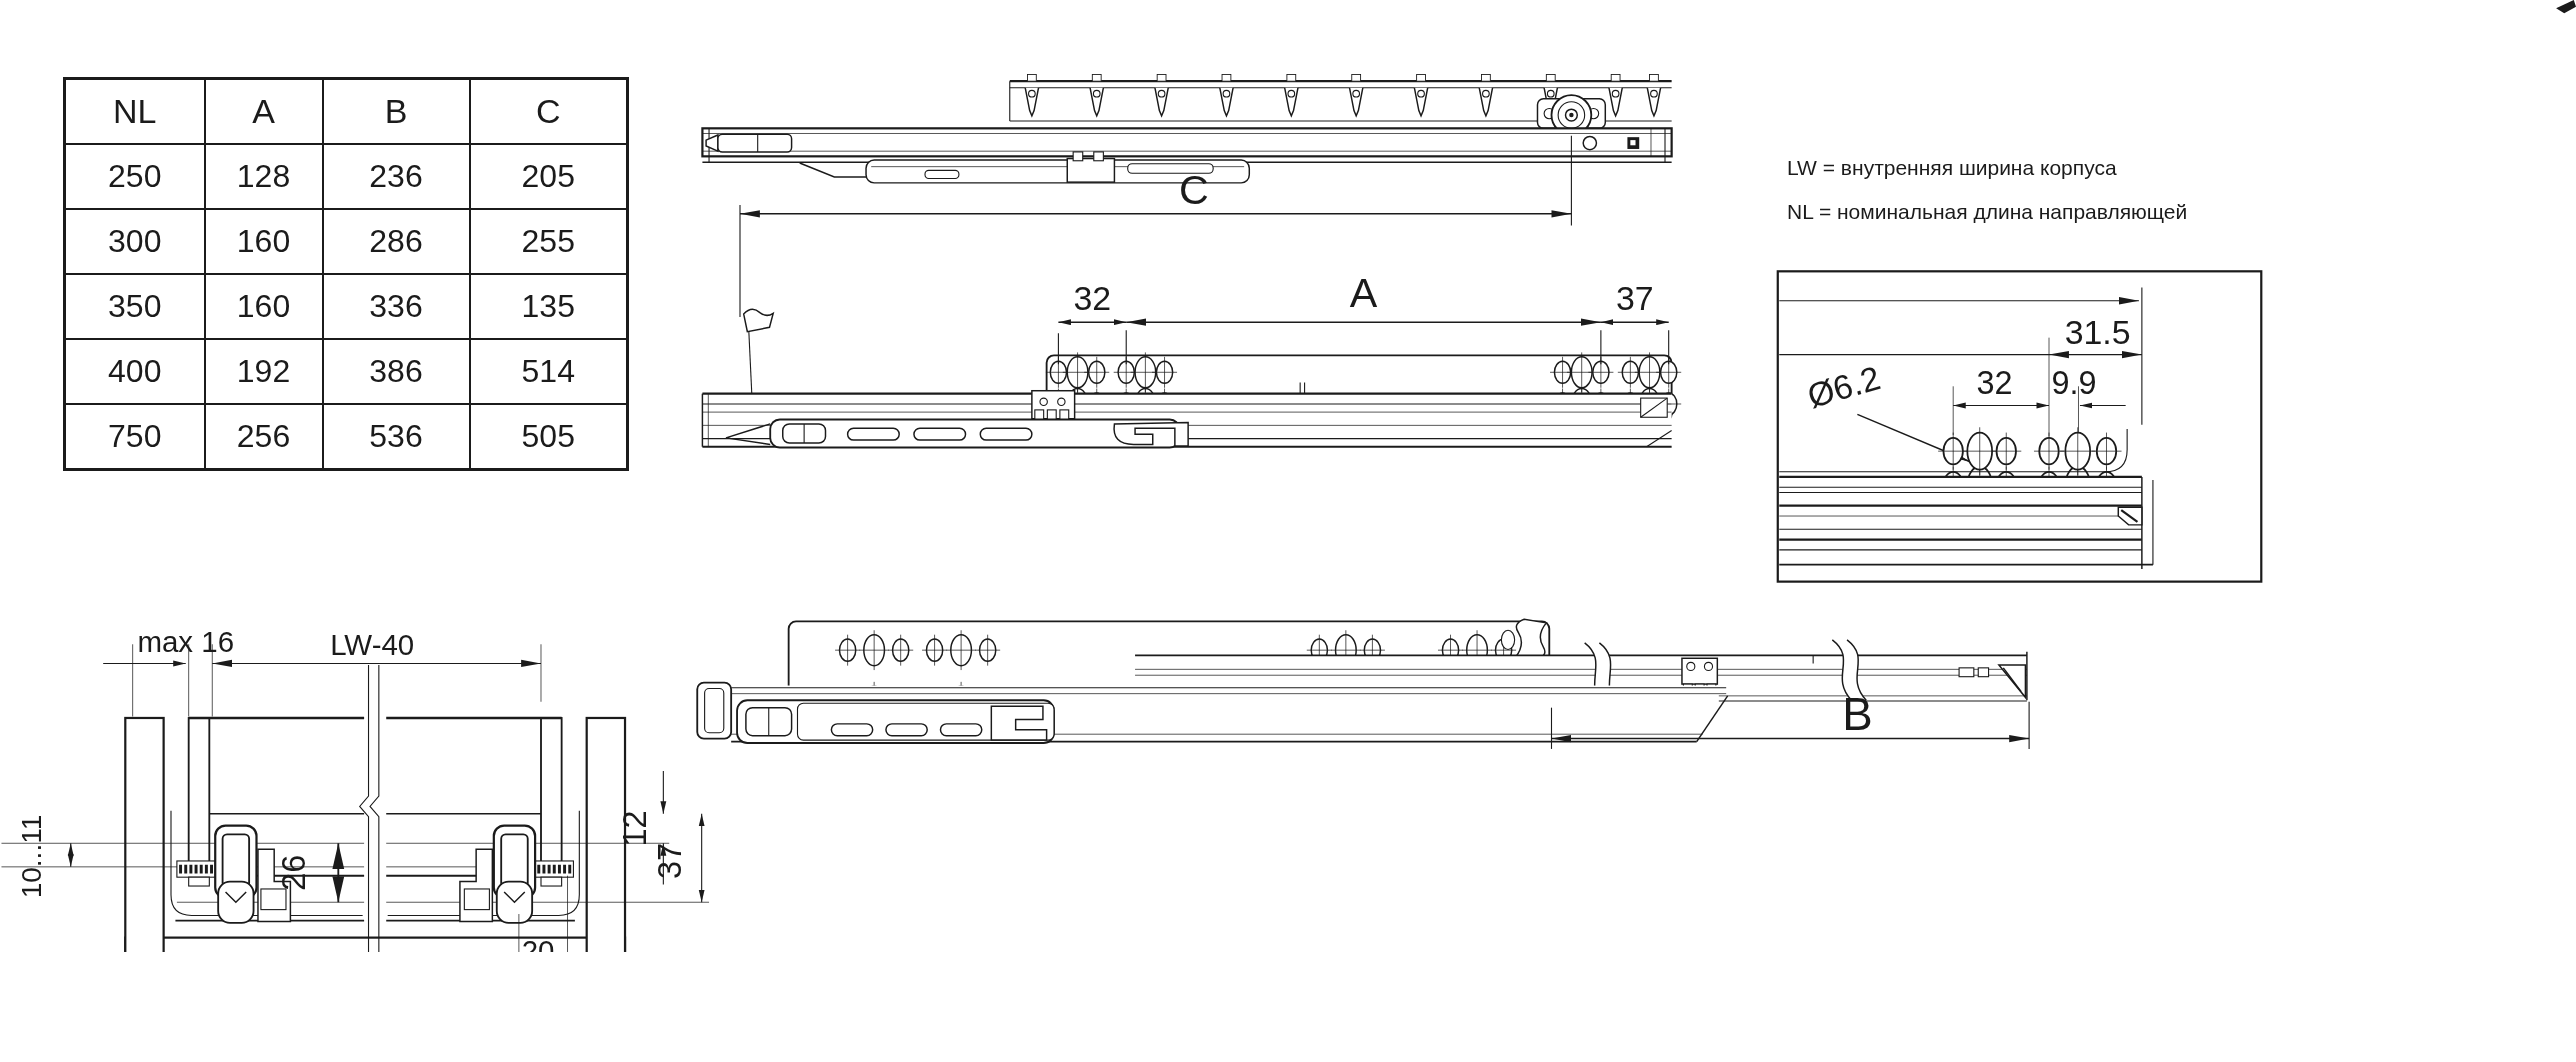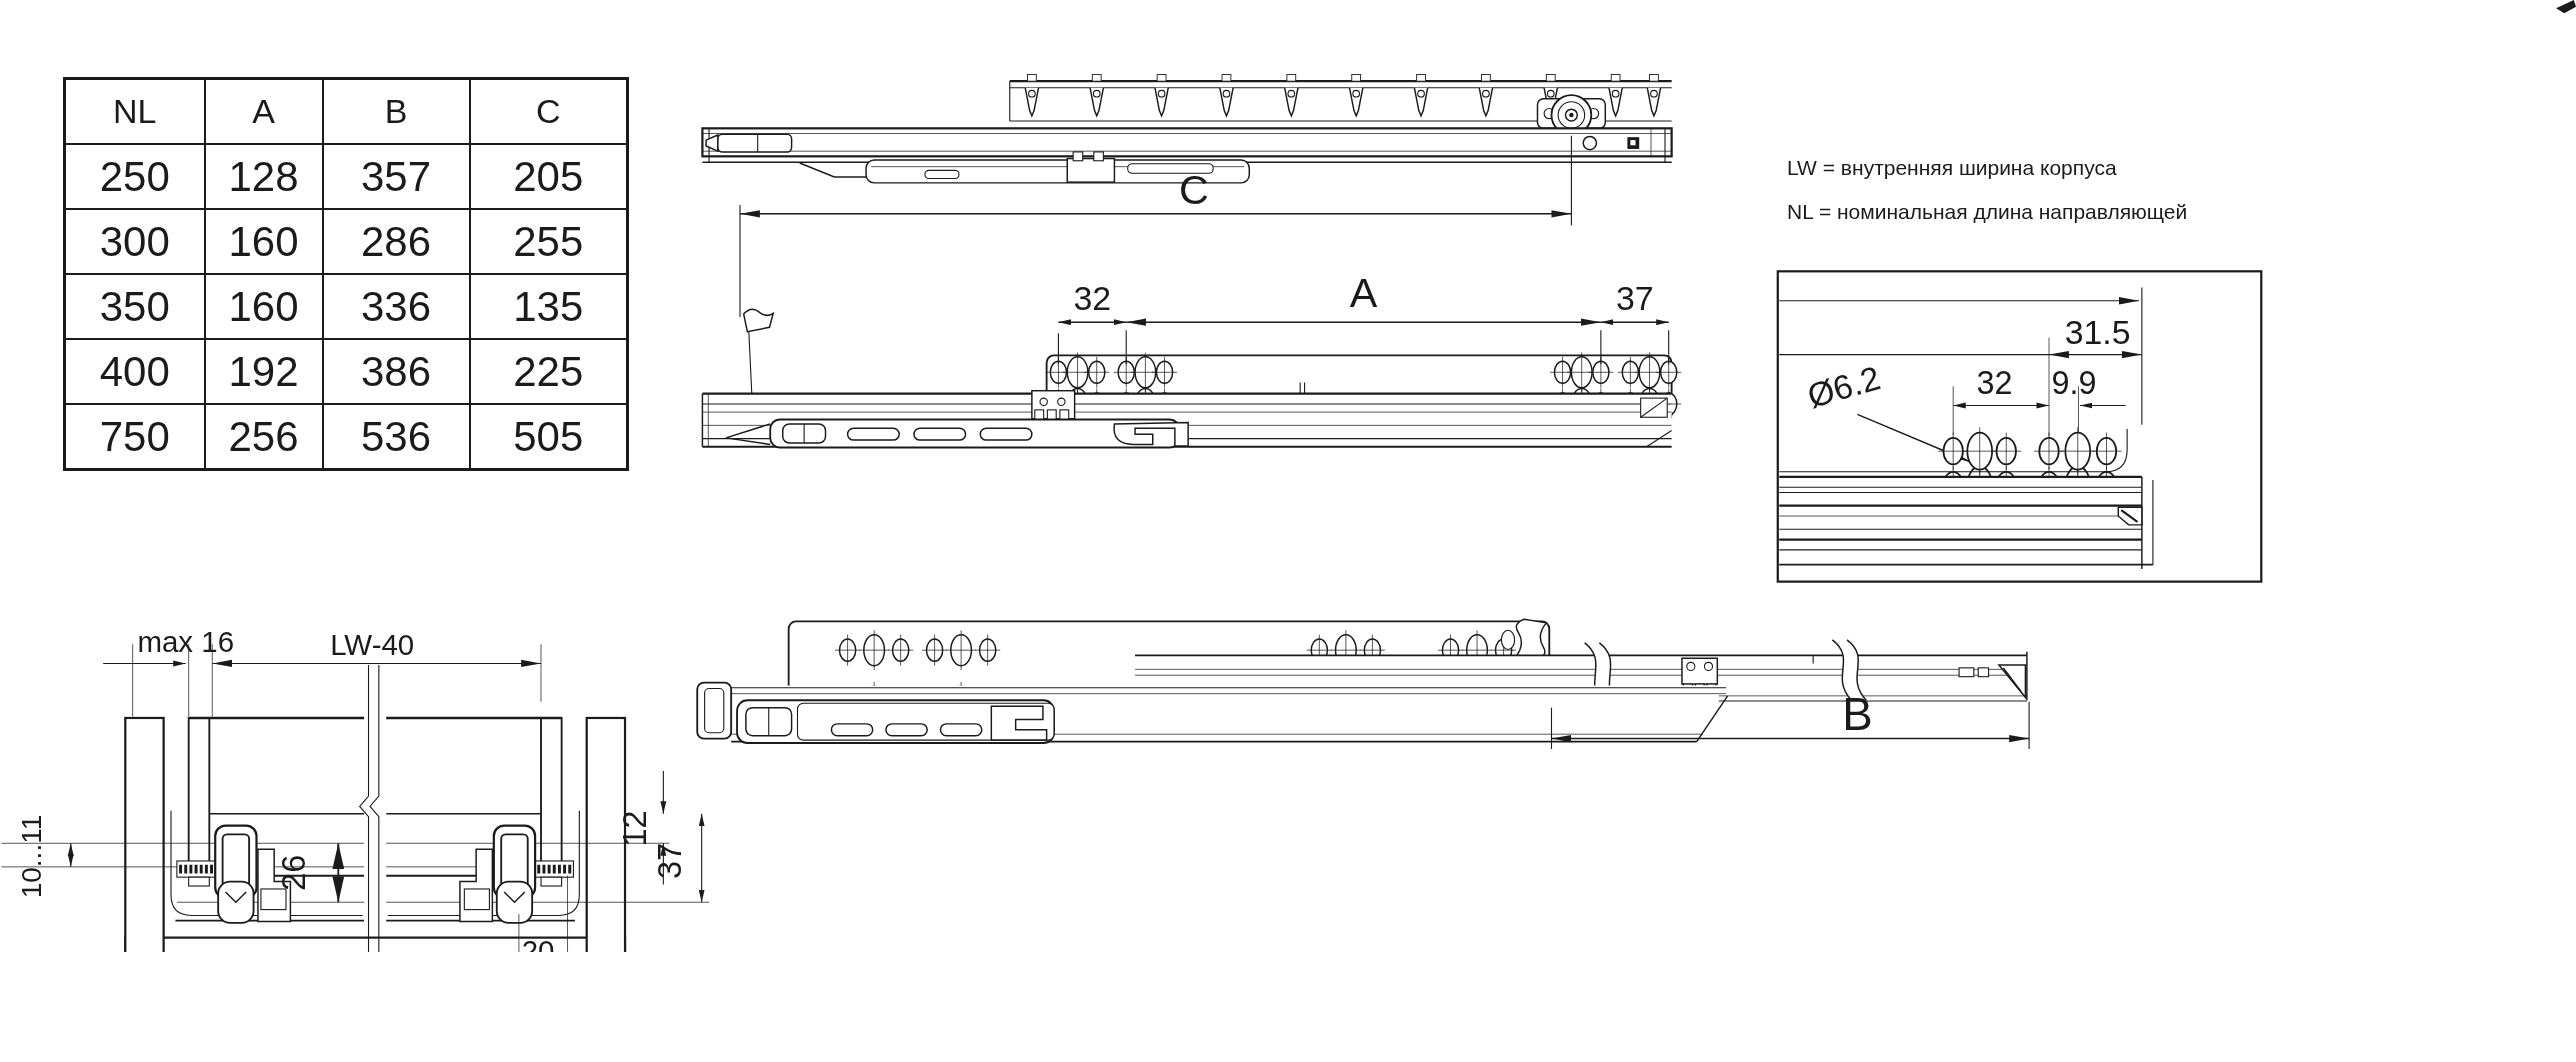--- a/index.html
+++ b/index.html
@@ -4,21 +4,21 @@
 <style>
   html,body{margin:0;padding:0;background:#fff;}
   .stage{position:relative;width:2576px;height:952px;background:#fff;overflow:hidden;
          font-family:"Liberation Sans","DejaVu Sans",sans-serif;color:#1b1b1b;}
   
   .dim-table{position:absolute;left:63px;top:77px;border-collapse:collapse;table-layout:fixed;}
   .dim-table th,.dim-table td{border:2.2px solid #1b1b1b;text-align:center;vertical-align:middle;
         height:63px;padding:0;font-weight:400;color:#1b1b1b;}
   .dim-table{border:3.7px solid #1b1b1b;}
   .dim-table th{font-size:34px;}
-  .dim-table td{font-size:42px;}
+  .dim-table td{font-size:32px;}
   
   .note{position:absolute;left:1787px;font-size:21px;white-space:nowrap;color:#1b1b1b;}
   .note-lw{top:156px;}
   .note-nl{top:200px;}
   
   .draw{position:absolute;left:0;top:0;}
   .ln{stroke:#1b1b1b;fill:none;}
   .fw{stroke:#1b1b1b;fill:#ffffff;}
   .solid{fill:#1b1b1b;stroke:none;}
   .w07{stroke-width:1;}
@@ -48,40 +48,40 @@
         <th>NL</th>
         <th>A</th>
         <th>B</th>
         <th>C</th>
       </tr>
     </thead>
     <tbody>
         <tr>
           <td>250</td>
           <td>128</td>
-          <td>357</td>
+          <td>236</td>
           <td>205</td>
         </tr>
         <tr>
           <td>300</td>
           <td>160</td>
           <td>286</td>
           <td>255</td>
         </tr>
         <tr>
           <td>350</td>
           <td>160</td>
           <td>336</td>
           <td>135</td>
         </tr>
         <tr>
           <td>400</td>
           <td>192</td>
           <td>386</td>
-          <td>225</td>
+          <td>514</td>
         </tr>
         <tr>
           <td>750</td>
           <td>256</td>
           <td>536</td>
           <td>505</td>
         </tr>
       </tbody>
   </table>
 

